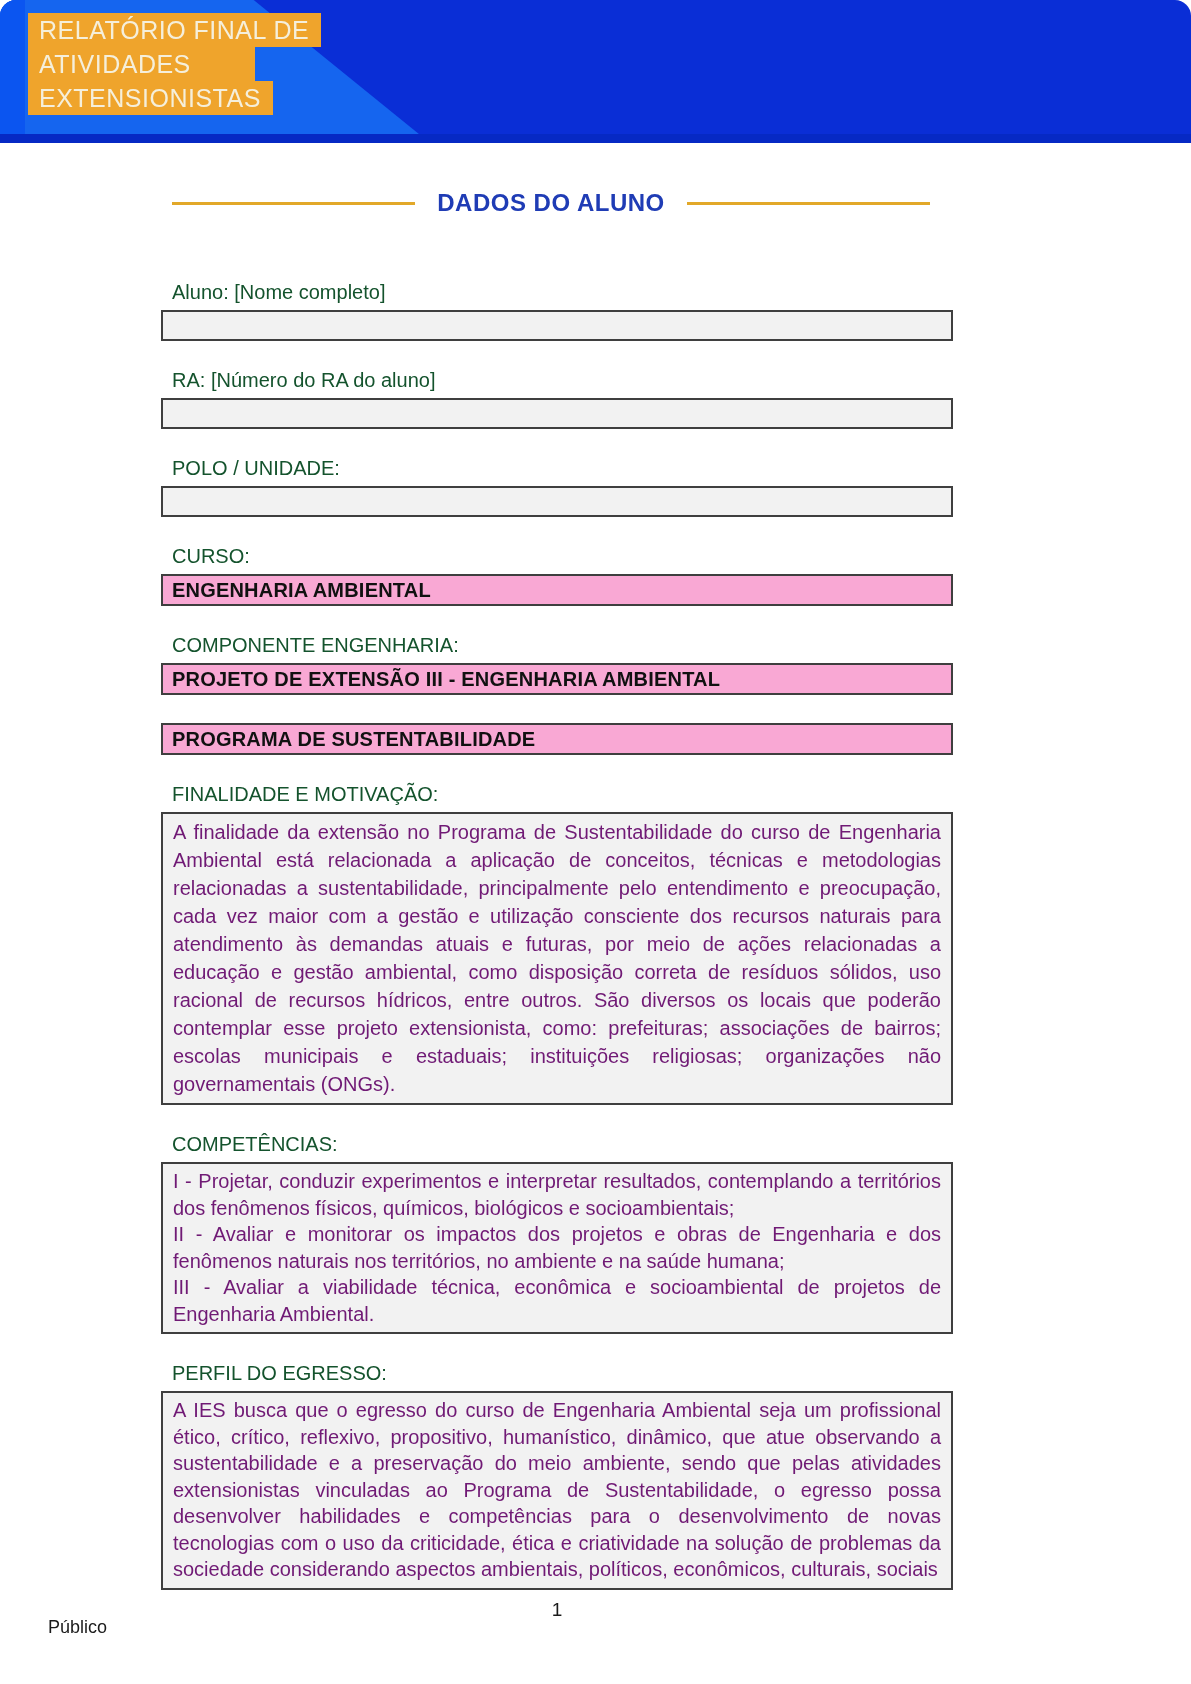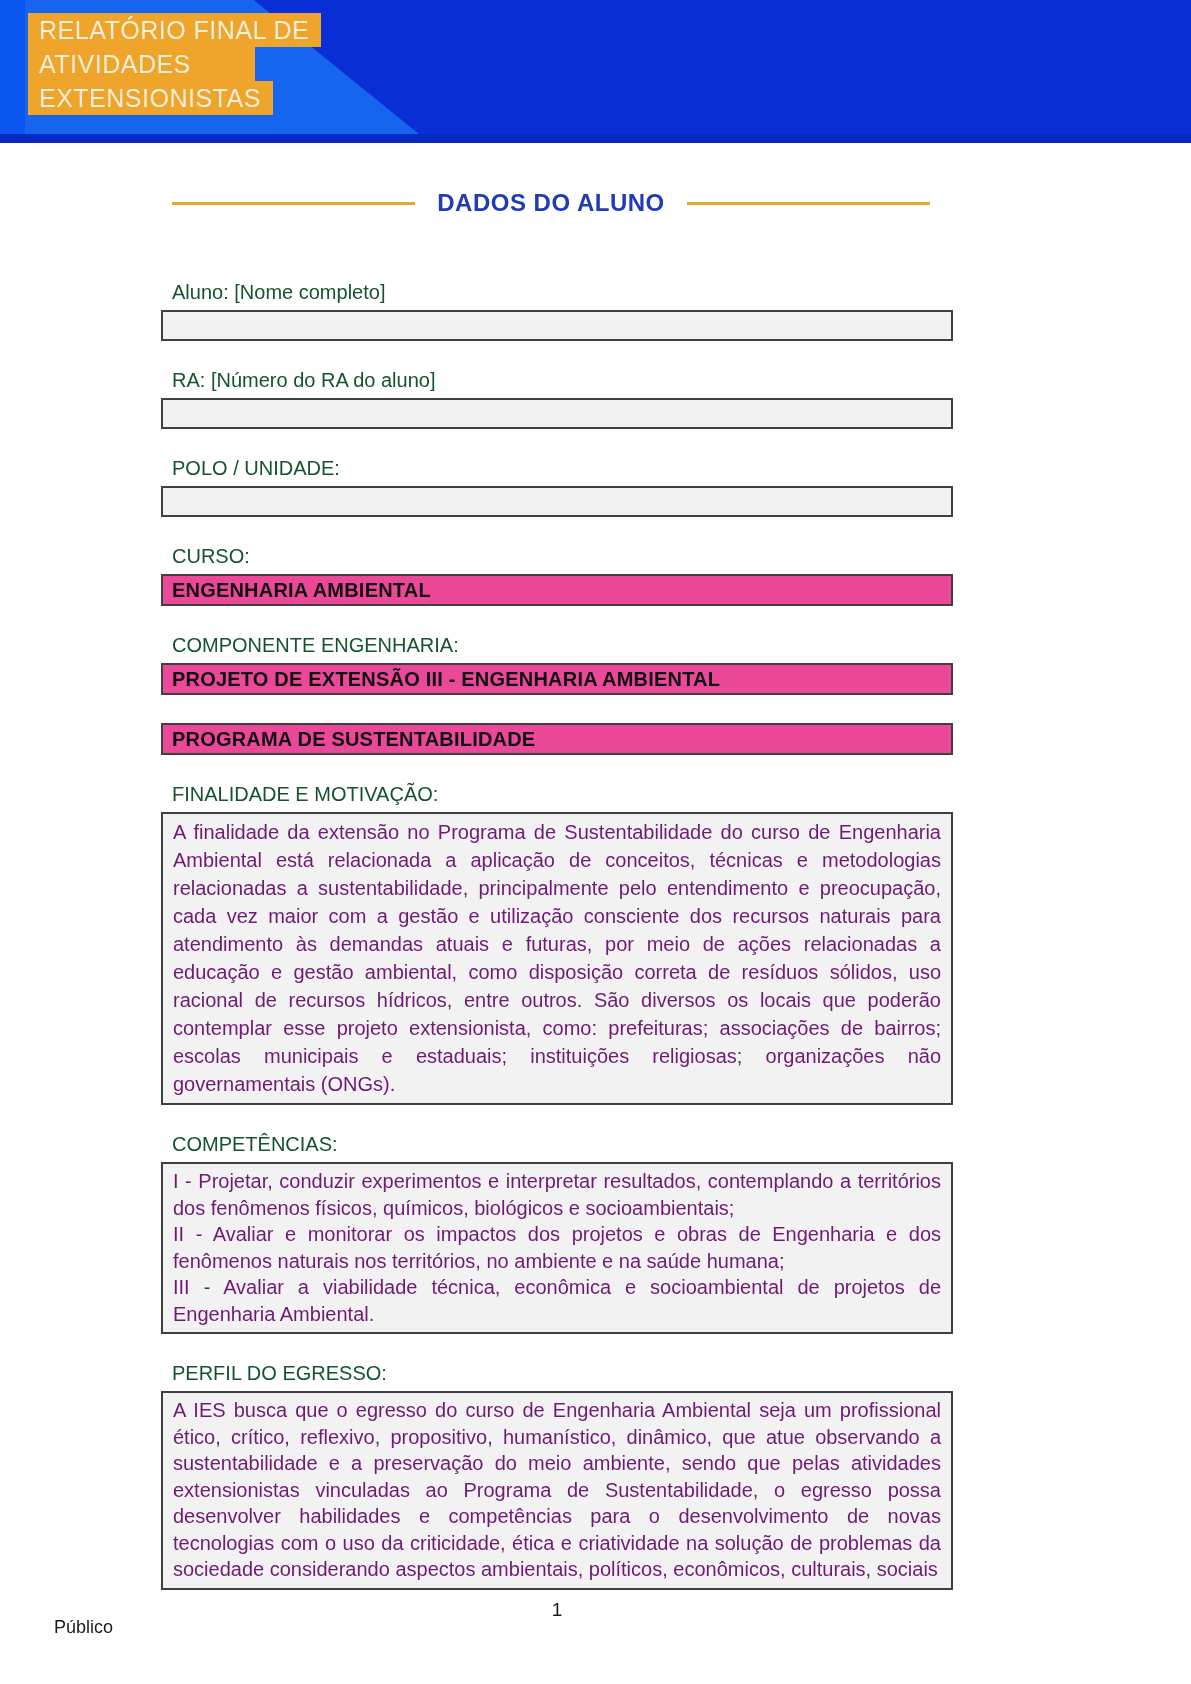--- a/index.html
+++ b/index.html
@@ -4,20 +4,21 @@
 <style>
   * { margin: 0; padding: 0; box-sizing: border-box; }
   html, body { background: #ffffff; }
   .page {
     position: relative;
     width: 1191px;
     height: 1684px;
     background: #ffffff;
     overflow: hidden;
     font-family: "Liberation Sans", sans-serif;
+    border-radius: 16px;
   }
 
   
   .banner {
     position: relative;
     width: 100%;
     height: 143px;
     background: #0A2ED6;
     overflow: hidden;
   }
@@ -97,21 +98,21 @@
   }
   .input-box {
     width: 100%;
     height: 31px;
     background: #F2F2F2;
     border: 2px solid #3F3F3F;
   }
   .value-box {
     width: 100%;
     min-height: 32px;
-    background: #ec4899;
+    background: #f9a8d4;
     border: 2px solid #3F3F3F;
     display: flex;
     align-items: center;
     padding: 2px 9px;
     font-size: 20px;
     font-weight: bold;
     color: #111111;
     letter-spacing: 0.2px;
   }
   .text-box {
@@ -133,21 +134,21 @@
   .page-number {
     margin-left: 161px;
     width: 792px;
     text-align: center;
     margin-top: 9px;
     font-size: 19px;
     color: #1A1A1A;
   }
   .classification {
     position: absolute;
-    left: 54px;
+    left: 48px;
     top: 1617px;
     font-size: 18px;
     color: #1A1A1A;
   }
 </style>
 </head>
 <body>
 
 <div class="page">
 

